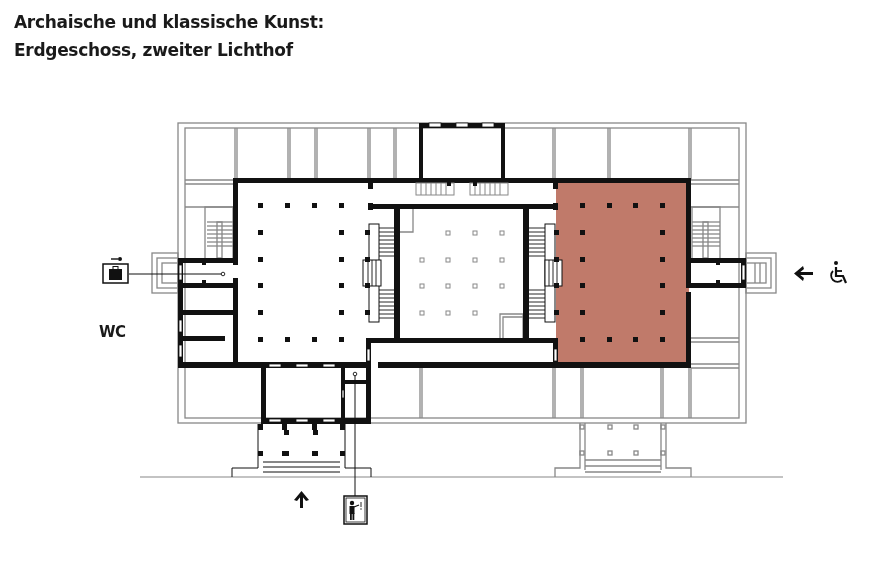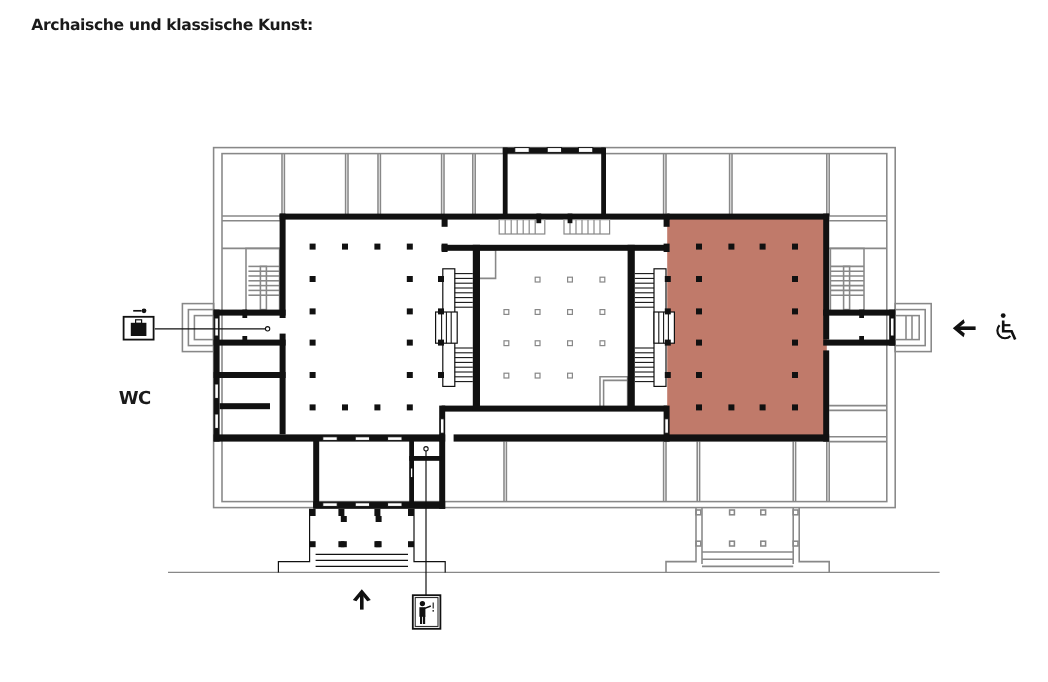--- a/index.html
+++ b/index.html
@@ -1,26 +1,27 @@
 <!DOCTYPE html>
 <html><head>
   <meta charset="utf-8">
   <style>
     html, body { margin: 0; padding: 0; background: #ffffff; }
     body { width: 873px; height: 568px; position: relative; overflow: hidden; font-family: "DejaVu Sans", sans-serif; }
-    .title { position: absolute; left: 14px; top: 8px; font-family: "DejaVu Sans", sans-serif; font-weight: bold; font-size: 13px; line-height: 28px; color: #1a1a1a; letter-spacing: -0.3px; margin-left: 12px; }
+    .title { position: absolute; left: 14px; top: 8px; font-family: "DejaVu Sans", sans-serif; font-weight: bold; font-size: 17px; line-height: 28px; color: #1a1a1a; letter-spacing: -0.3px; }
     .title div { white-space: nowrap; }
     .wc-label { position: absolute; left: 99px; top: 323px; font-family: "DejaVu Sans", sans-serif; font-weight: bold; font-size: 15px; color: #1a1a1a; letter-spacing: -0.5px; }
     svg.plan { position: absolute; left: 0; top: 0; }
   </style>
 </head>
 <body>
 
 <div class="title">
   <div>Archaische und klassische Kunst:</div>
+  <div>Erdgeschoss, zweiter Lichthof</div>
 </div>
 
 <svg class="plan" width="873" height="568" viewBox="0 0 873 568" xmlns="http://www.w3.org/2000/svg">
 
   <line x1="140" y1="477" x2="783" y2="477" stroke="#888" stroke-width="1.2"></line>
 
   <g fill="none" stroke="#888" stroke-width="1.3">
     <rect x="178" y="123" width="568" height="300"></rect>
     <rect x="185" y="128" width="554" height="290"></rect>
 

